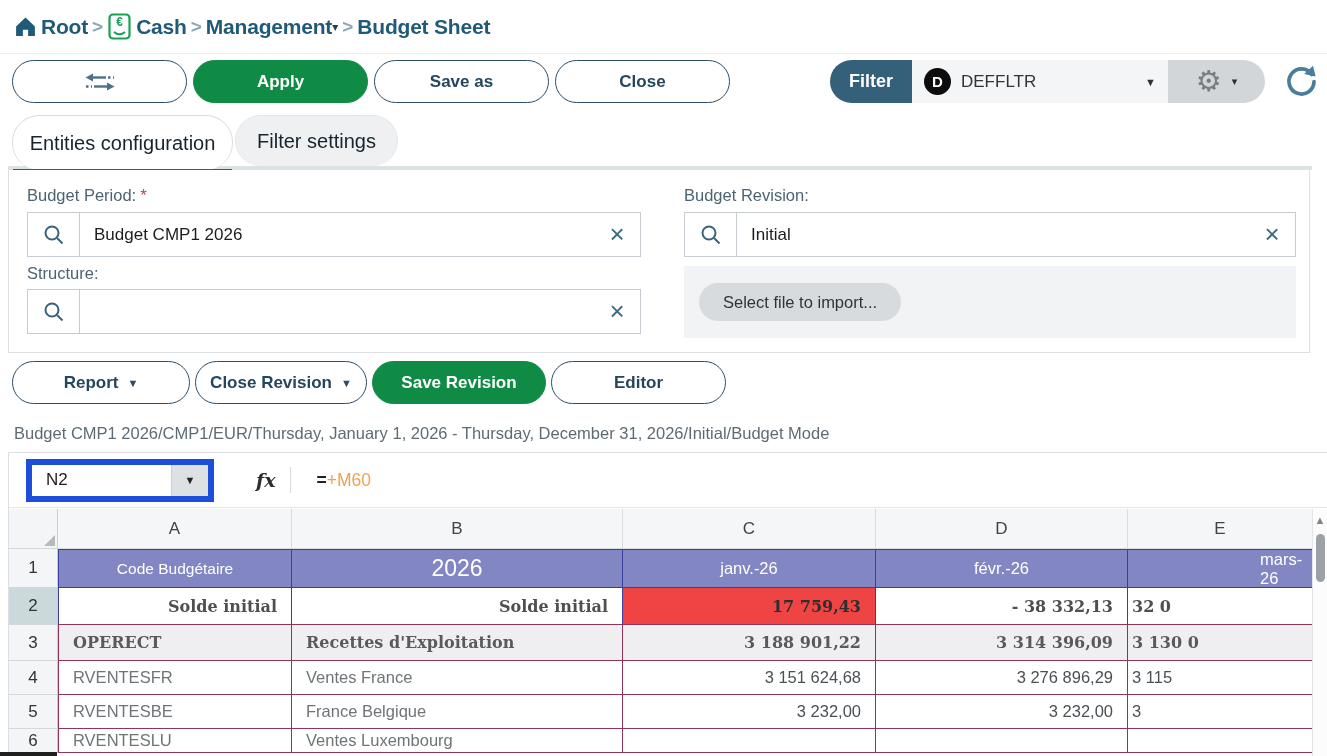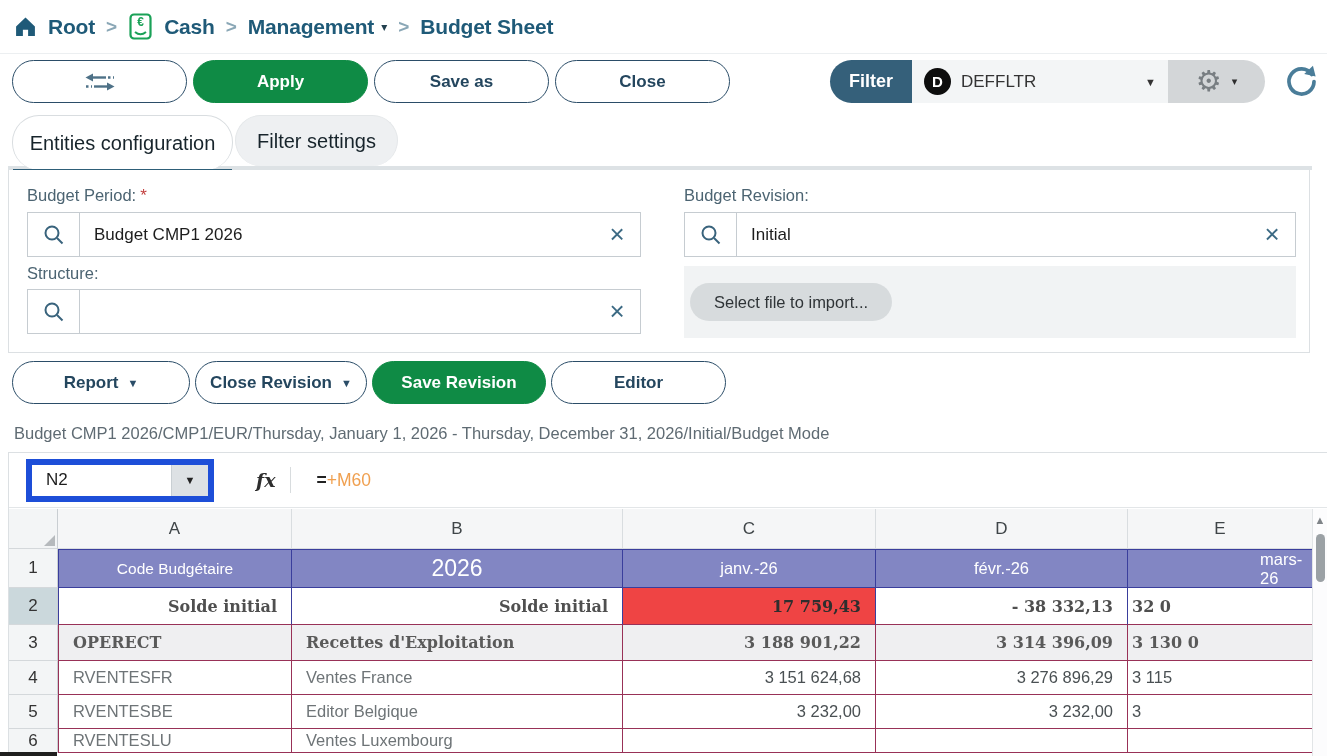--- a/index.html
+++ b/index.html
@@ -2,21 +2,21 @@
 <html><head>
 <meta charset="utf-8">
 <style>
   * { margin:0; padding:0; box-sizing:border-box; }
   html,body { width:1327px; height:756px; background:#fff; overflow:hidden;
               font-family:"Liberation Sans", sans-serif; }
   body { position:relative; }
 
   
   .breadcrumb { position:absolute; top:0; left:0; right:0; height:54px;
-    display:flex; align-items:center; gap:11px; padding:0 14px;
+    display:flex; align-items:center; gap:4px; padding:0 14px;
     border-bottom:1px solid #eceff1; }
   .crumb { font-size:21px; font-weight:700; color:#1f5a78; letter-spacing:-0.2px; cursor:pointer; }
   .crumb-sep { font-size:19px; font-weight:600; color:#8aa7b6; }
   .crumb-caret { font-size:12px; color:#23404f; margin-left:-4px; }
 
   
   .toolbar { position:absolute; top:60px; left:0; right:0; height:46px; }
   .btn-row { position:absolute; left:12px; top:0; display:flex; gap:6px; }
   .pill { height:43px; border:1.5px solid #2b4d68; border-radius:22px; background:#fff;
     color:#24465e; font-size:17px; font-weight:600; display:flex; align-items:center;
@@ -56,21 +56,21 @@
   .field-label { position:absolute; font-size:16.5px; color:#4c6472; }
   .req { color:#c3403f; font-size:17px; margin-left:4px; }
   .lookup { position:absolute; height:45px; display:flex; border:1px solid #c6ccd1; background:#fff; }
   .lookup .mag { width:52px; border-right:1px solid #c6ccd1; display:flex; align-items:center;
     justify-content:center; cursor:pointer; background:#fff; }
   .lookup input { flex:1; border:none; outline:none; font-size:17px; color:#1d1d1d;
     padding:0 14px; font-family:inherit; background:transparent; }
   .lookup .clear { width:46px; display:flex; align-items:center; justify-content:center;
     font-size:26px; color:#3c6a84; cursor:pointer; }
   .import-panel { position:absolute; left:675px; top:96px; width:612px; height:72px;
-    background:#f1f3f4; display:flex; align-items:center; padding-left:6px; }
+    background:#f1f3f4; display:flex; align-items:center; padding-left:15px; }
   .import-btn { height:38px; border:none; border-radius:19px; background:#d7dbdd;
     color:#2f3437; font-size:16.5px; padding:0 24px; cursor:pointer; font-family:inherit; }
 
   
   .actions { position:absolute; top:361px; left:12px; display:flex; gap:5px; }
 
   
   .status { position:absolute; top:424px; left:14px; font-size:16.5px; color:#5f6b73; }
 
   
@@ -356,21 +356,21 @@
       <div class="cell w-a first lft">RVENTESFR</div>
       <div class="cell w-b lft">Ventes France</div>
       <div class="cell w-c">3 151 624,68</div>
       <div class="cell w-d">3 276 896,29</div>
       <div class="cell w-e c-e">3 115</div>
     </div>
 
     <div class="grow row-d">
       <div class="rownum w-num">5</div>
       <div class="cell w-a first lft">RVENTESBE</div>
-      <div class="cell w-b lft">Editor Belgique</div>
+      <div class="cell w-b lft">France Belgique</div>
       <div class="cell w-c">3 232,00</div>
       <div class="cell w-d">3 232,00</div>
       <div class="cell w-e c-e">3</div>
     </div>
 
     <div class="grow row-d row-6">
       <div class="rownum w-num">6</div>
       <div class="cell w-a first lft">RVENTESLU</div>
       <div class="cell w-b lft">Ventes Luxembourg</div>
       <div class="cell w-c"></div>

